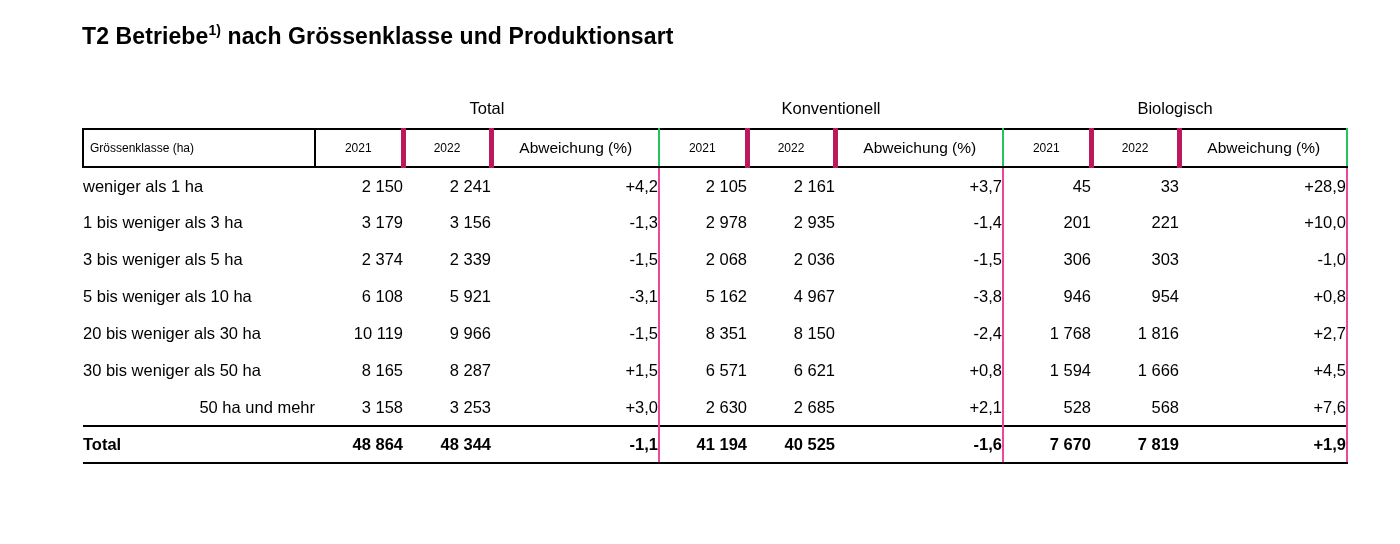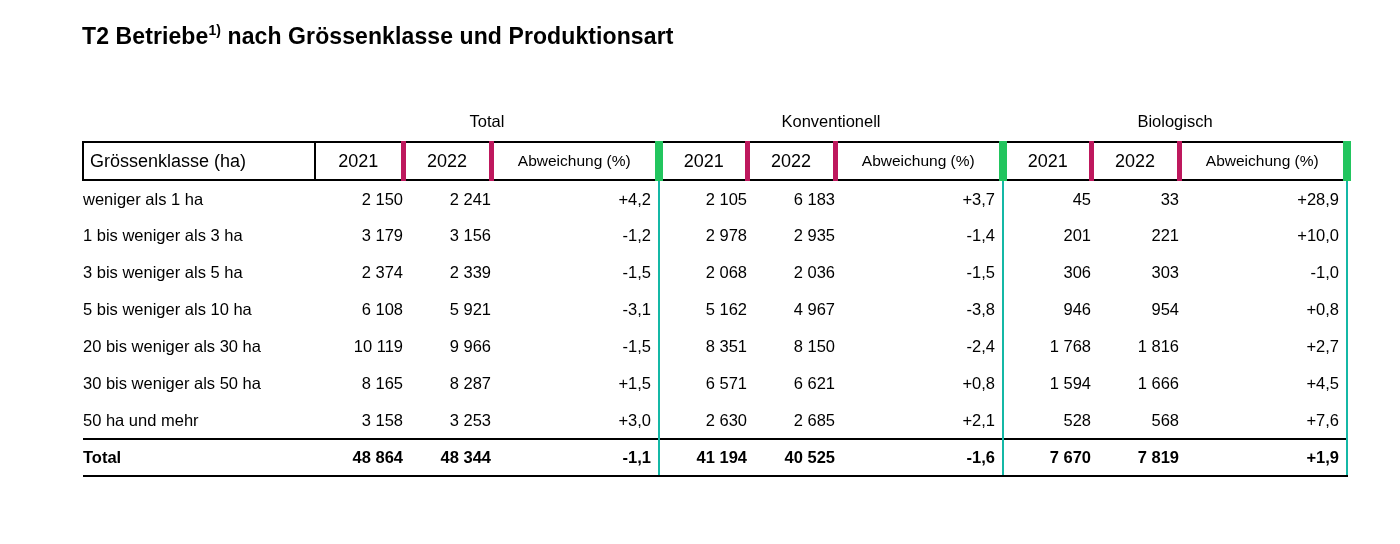--- a/index.html
+++ b/index.html
@@ -32,21 +32,21 @@
   }
   .title sup {
     font-size: 14px;
     vertical-align: super;
     font-weight: bold;
   }
 
   table.t2 {
     position: absolute;
     left: 38px;
-    top: 102px;
+    top: 89px;
     border-collapse: collapse;
     font-size: 16.5px;
     table-layout: fixed;
   }
   table.t2 td, table.t2 th {
     border: 0 solid #000;
     padding: 0;
     font-weight: normal;
     vertical-align: middle;
     box-sizing: border-box;
@@ -69,33 +69,33 @@
     border-left: 2px solid #000;
     border-right: 2px solid #000;
   }
 
   
   tr.colhdr td {
     height: 38px;
     border-top: 2px solid #000;
     border-bottom: 2px solid #000;
     text-align: center;
-    font-size: 18px;
+    font-size: 12px;
   }
   tr.colhdr td.lbl {
     text-align: left;
     padding-left: 6px;
     border-left: 2px solid #000;
     border-right: 2px solid #000;
   }
   tr.colhdr td.yr {
     border-right: 5px solid #be185d;
   }
   tr.colhdr td.dev {
-    border-right: 8px solid #22c55e;
+    border-right: 2px solid #22c55e;
     font-size: 15.5px;
   }
   tr.colhdr td.yr.first {
     border-left: 0;
   }
 
   
   tbody tr td {
     height: 37px;
   }
@@ -104,30 +104,30 @@
     padding-left: 6px;
     border-left: 2px solid #000;
     border-right: 2px solid #000;
   }
   td.num {
     text-align: right;
     padding-right: 9px;
     border-right: 1px solid #000;
   }
   td.num.devcell {
-    border-right: 2px solid #14b8a6;
-    padding-right: 7px;
+    border-right: 2px solid #ec4899;
   }
   tr.total td {
     font-weight: bold;
     border-top: 2px solid #000;
     border-bottom: 2px solid #000;
   }
   tr.lastbody td {
     border-bottom: 0;
+    text-align: right;
   }
   tbody tr:first-child td {
     
   }
 </style>
 </head>
 <body>
 
 <div class="page">
 
@@ -170,32 +170,32 @@
       </tr>
     </thead>
     <tbody>
 
       <tr>
         <td class="lbl">weniger als 1 ha</td>
         <td class="num">2 150</td>
         <td class="num">2 241</td>
         <td class="num devcell">+4,2</td>
         <td class="num">2 105</td>
-        <td class="num">6 183</td>
+        <td class="num">2 161</td>
         <td class="num devcell">+3,7</td>
         <td class="num">45</td>
         <td class="num">33</td>
         <td class="num devcell">+28,9</td>
       </tr>
 
       <tr>
         <td class="lbl">1 bis weniger als 3 ha</td>
         <td class="num">3 179</td>
         <td class="num">3 156</td>
-        <td class="num devcell">-1,2</td>
+        <td class="num devcell">-1,3</td>
         <td class="num">2 978</td>
         <td class="num">2 935</td>
         <td class="num devcell">-1,4</td>
         <td class="num">201</td>
         <td class="num">221</td>
         <td class="num devcell">+10,0</td>
       </tr>
 
       <tr>
         <td class="lbl">3 bis weniger als 5 ha</td>

